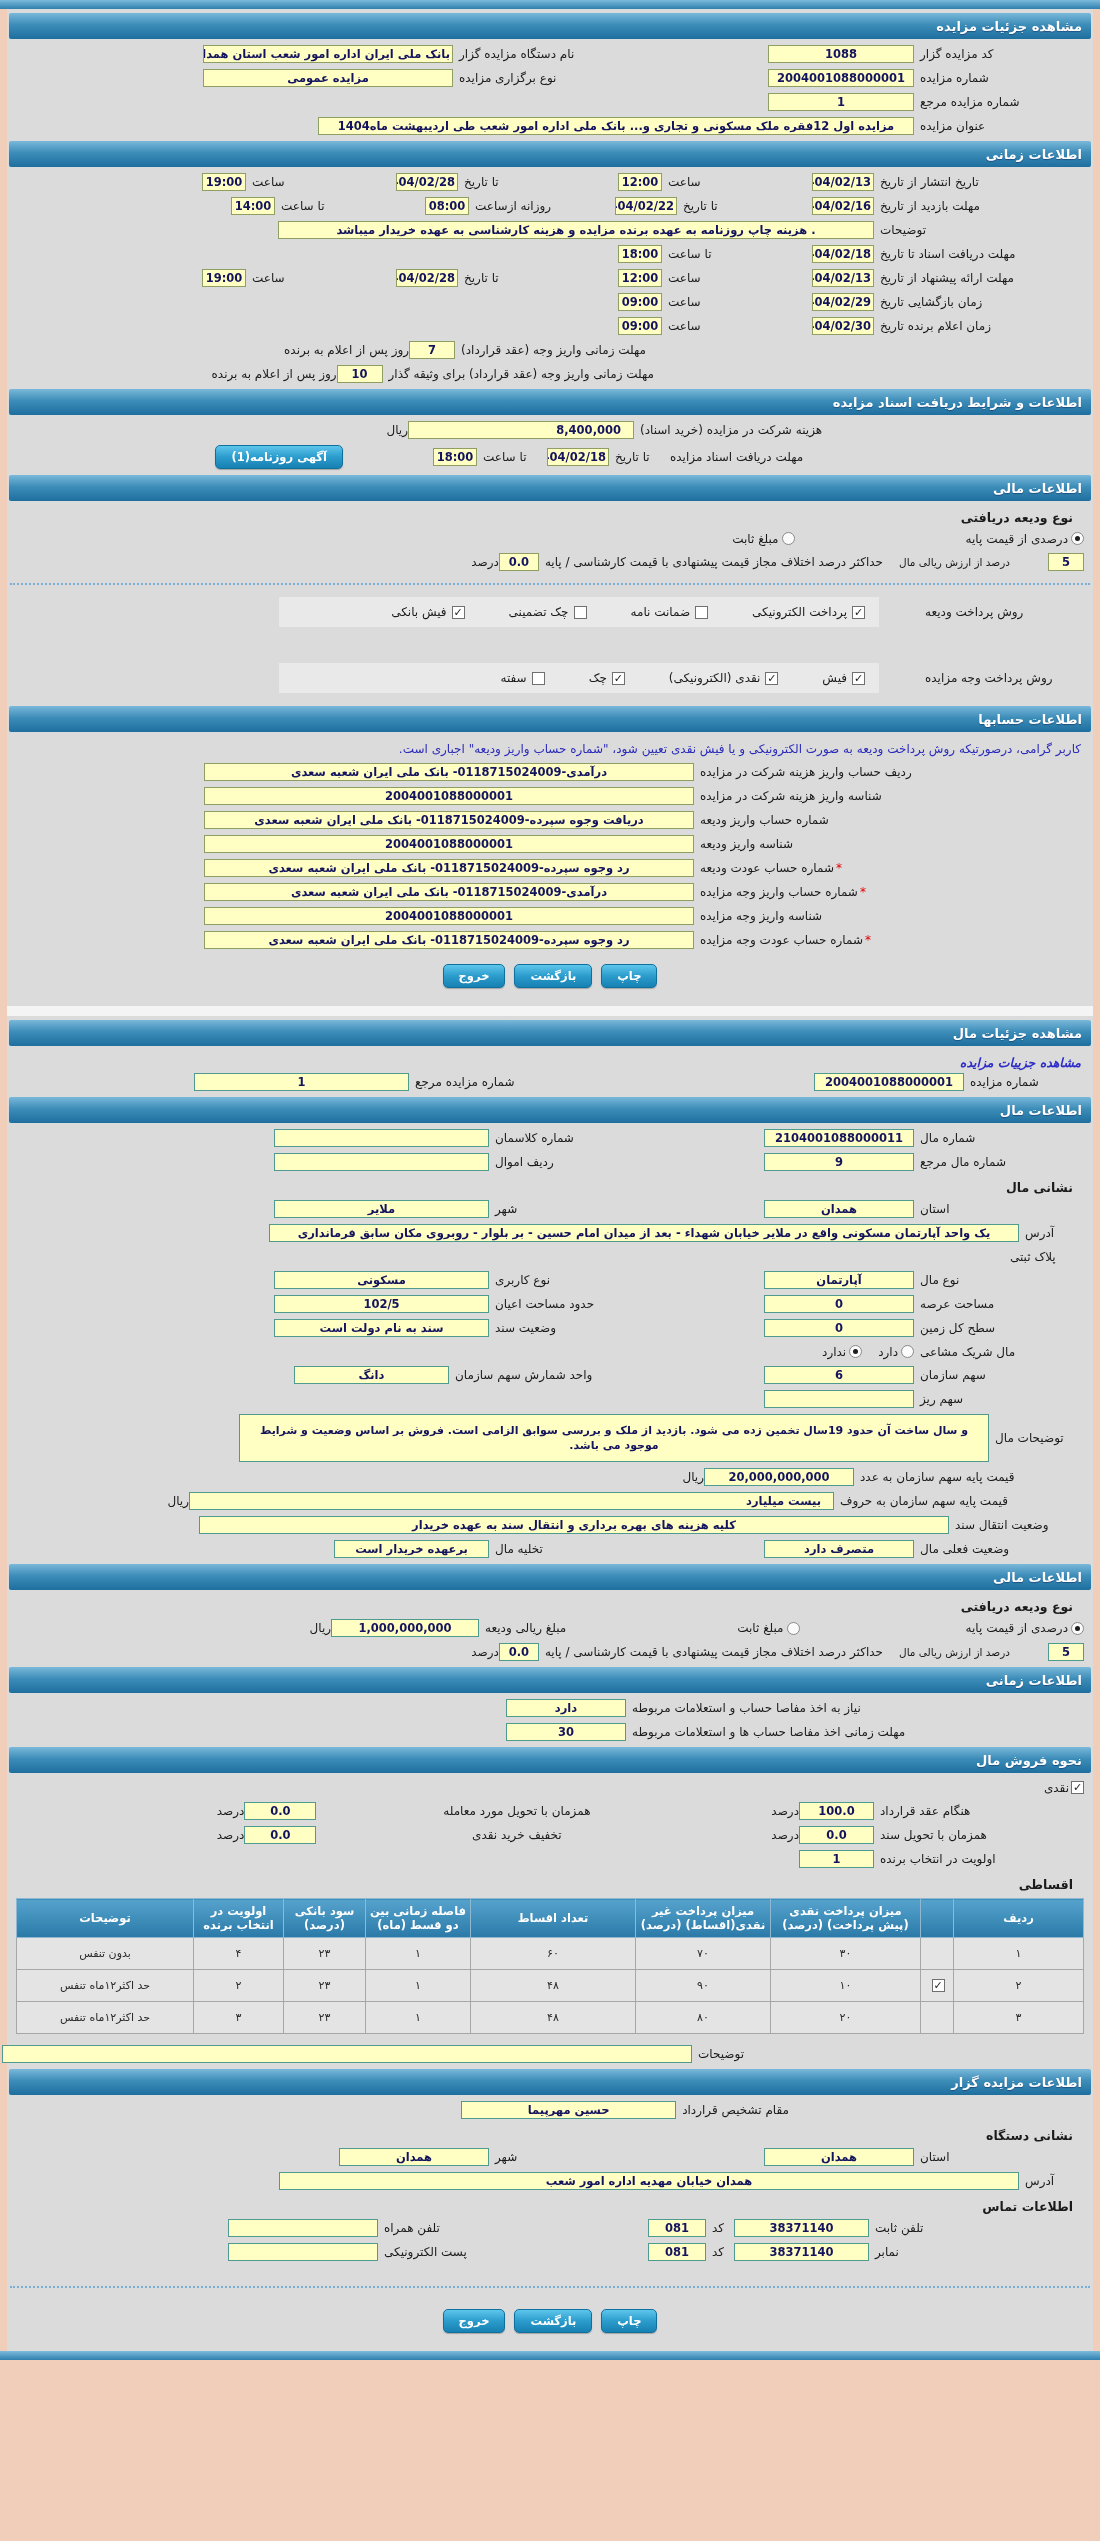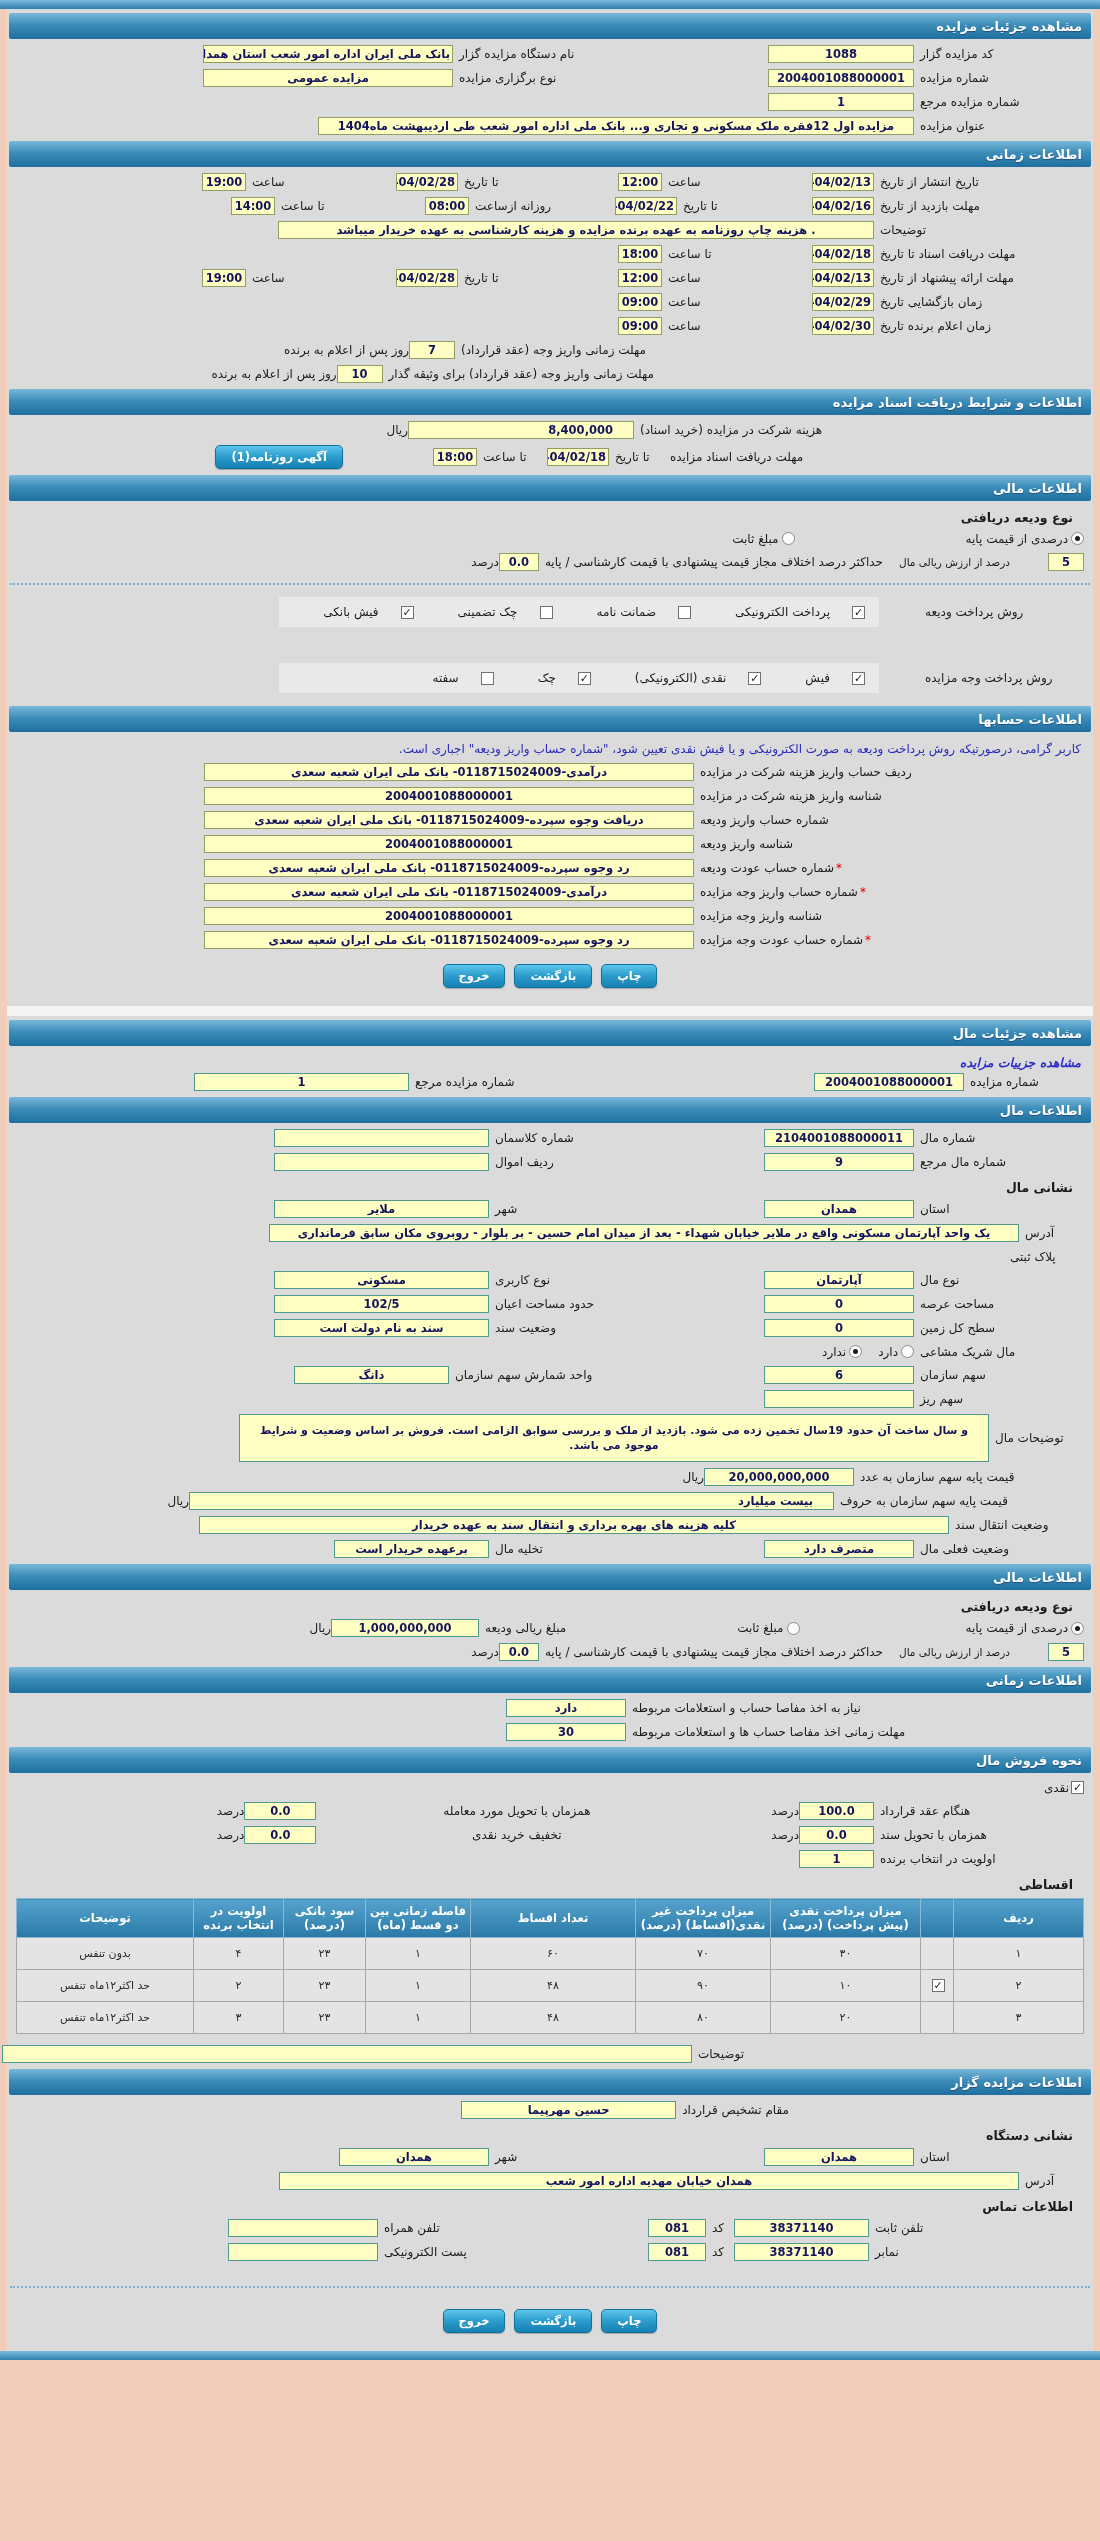--- a/index.html
+++ b/index.html
@@ -7,29 +7,29 @@
 .bar{height:9px;background:linear-gradient(180deg,#7cbcdc,#2f7fae)}
 .wrap{margin:0 7px;background:#b91c1c}
 .panel{background:#dbdbdb;padding:1px 0 10px}
 .gap{height:10px;background:#f4f4f4}
 .hdr{height:26px;margin:3px 2px;display:flex;align-items:center;padding:0 9px;color:#fff;font-weight:bold;font-size:13px;background:linear-gradient(180deg,#79b8da 0%,#3d8db9 45%,#1e6f9e 100%);border-radius:2px;text-shadow:0 1px 1px rgba(0,0,60,.35)}
 .frow{display:flex;align-items:center;padding:3px 9px;min-height:23px}
 .lab{text-align:left;padding-left:6px;white-space:nowrap;flex:none;font-size:12px}
 .box{flex:none;background:#ffffc4;border:1px solid #8f9f63;height:18px;line-height:16px;font-size:11.5px;font-weight:bold;color:#14145e;text-align:center;overflow:hidden;white-space:nowrap;padding:0 2px}
 .b2{border-color:#4f9b8f}
 .tall{height:48px;white-space:normal;line-height:15px;font-size:11px;display:flex;align-items:center;justify-content:center}
-.tr{text-align:right;padding-right:20px}
+.tr{text-align:right;padding-right:12px}
 .unit{white-space:nowrap;flex:none}
 .sublab{font-weight:bold;padding:6px 20px 2px;font-size:12.5px}
 .cb{flex:none;width:13px;height:13px;border:1px solid #707070;background:#fff;display:inline-flex;align-items:center;justify-content:center;margin-left:2px}
 .cb.on::after{content:"✓";font-size:11px;font-weight:bold;color:#1c1c1c;line-height:1}
 .rd{flex:none;width:13px;height:13px;border:1px solid #8a8a8a;border-radius:50%;background:#fbfbfb;margin-left:3px;position:relative}
 .rd.on::after{content:"";position:absolute;inset:3px;border-radius:50%;background:#1c1c1c}
 .grayblock{background:#e9e9e9;padding:8px 14px;display:flex;align-items:center;column-gap:44px;row-gap:10px;flex-wrap:wrap;width:600px}
-.gitem{display:flex;align-items:center;gap:20px;white-space:nowrap}
+.gitem{display:flex;align-items:center;gap:3px;white-space:nowrap}
 .btn{font-family:inherit;background:linear-gradient(180deg,#5ec6ec 0%,#2b9ccc 50%,#1781b3 100%);border:1px solid #0f6f9e;border-radius:5px;color:#fff;font-weight:bold;font-size:11.5px;padding:4px 15px;cursor:pointer;box-shadow:0 1px 1px rgba(0,0,0,.25);white-space:nowrap}
 .btnrow{display:flex;justify-content:center;gap:9px;padding:12px 0 8px}
 .notice{color:#2b2bbb;font-size:12px;padding:7px 12px 4px}
 .req::before{content:"*";color:#e20000;margin-left:2px}
 .link{color:#2d2dc8;font-weight:bold;font-style:italic;font-size:12.5px;text-decoration:none;display:inline-block;padding:6px 12px 0}
 .dotline{border-top:2px dotted #79aed6;margin:9px 3px}
 .inst{border-collapse:collapse;margin:4px 9px;width:calc(100% - 18px);font-size:11.5px;table-layout:fixed}
 .inst th{background:linear-gradient(180deg,#55a3cd,#2b79a7);color:#fff;border:1px solid #8fb9d2;padding:5px 2px;font-weight:bold;font-size:11.5px}
 .inst td{background:#e4e4e4;border:1px solid #a7a7a7;padding:9px 2px;text-align:center;color:#2a2a2a;font-size:11px}
 .ind70{margin-right:70px}.ind80{margin-right:80px}.ind110{margin-right:108px}.ind145{margin-right:145px}.ind300{margin-right:295px}.ind335{margin-right:332px}.ind430{margin-right:430px}.ind440{margin-right:438px}

